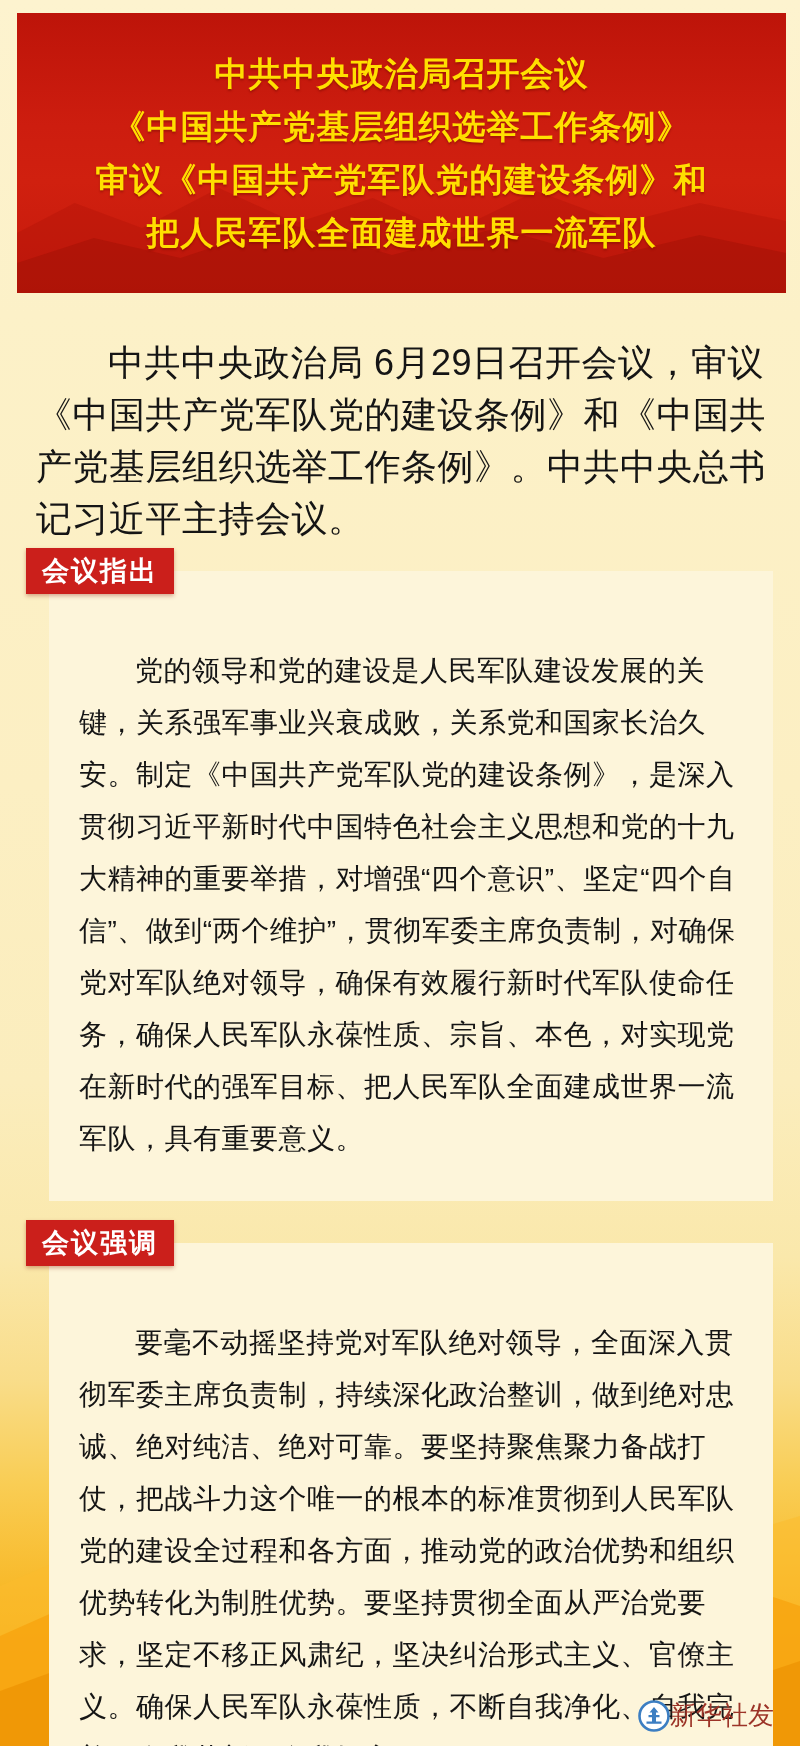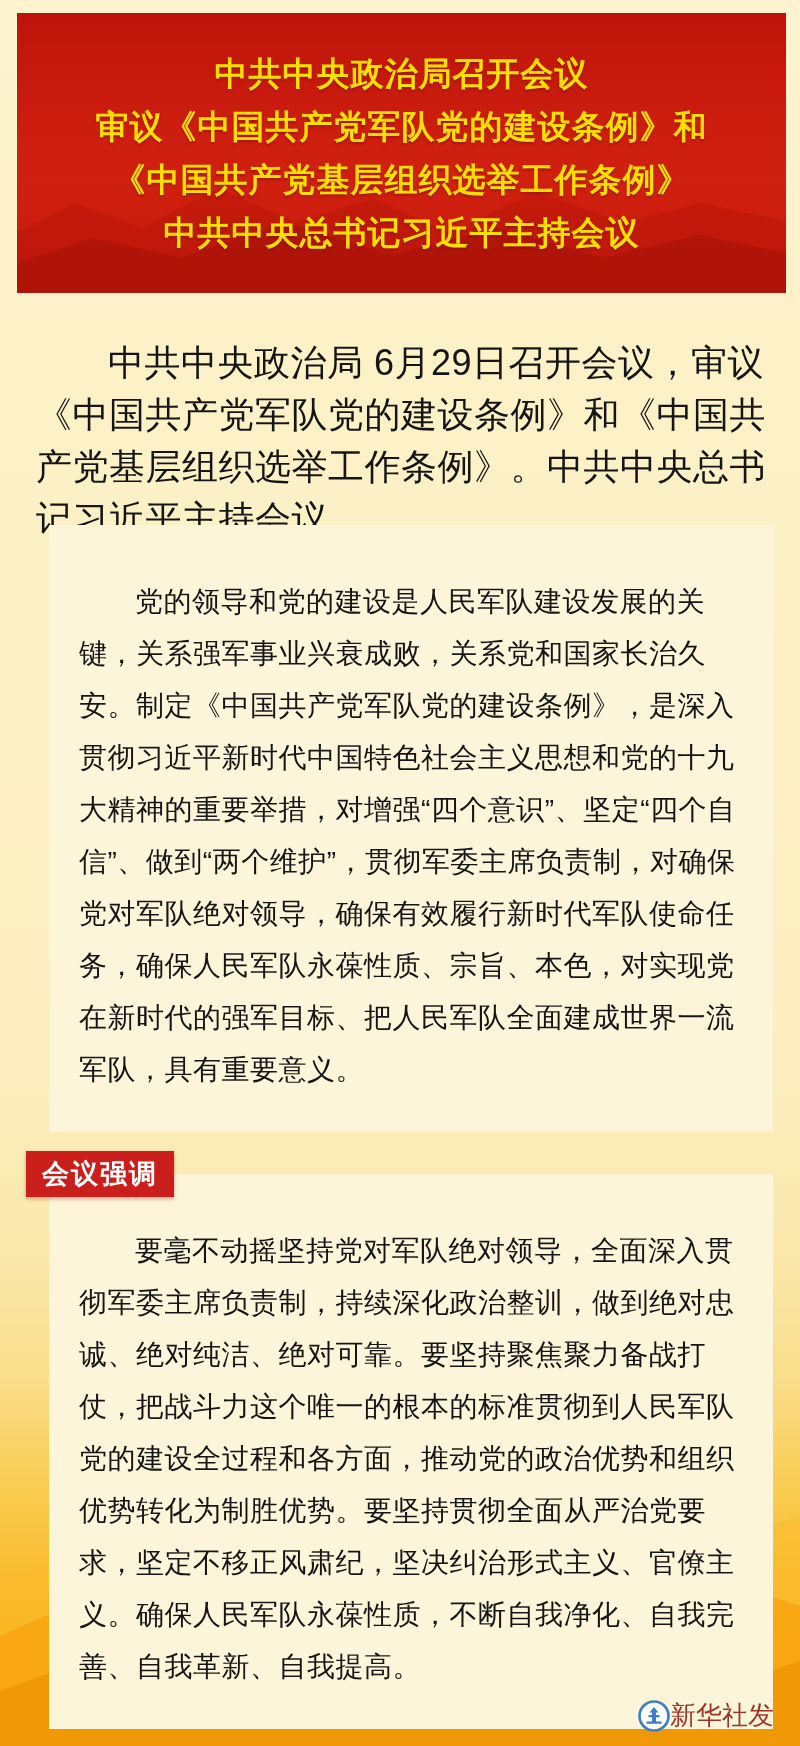--- a/index.html
+++ b/index.html
@@ -44,21 +44,21 @@
     width:148px;height:46px;box-sizing:border-box;
     display:inline-flex;align-items:center;justify-content:center;
     background:#cb1f1b;color:#ffffff;
     font-size:27px;font-weight:bold;letter-spacing:2px;
     box-shadow:0 2px 4px rgba(140,25,8,.35);
   }
   .sec-box{
     position:relative;z-index:1;
     margin:-23px 27px 0 49px;box-sizing:border-box;
     background:#fdf5da;
-    padding:51px 30px 36px 30px;
+    padding:74px 30px 36px 30px;
     font-size:28px;line-height:52px;color:#151515;
     text-indent:2em;letter-spacing:.5px;
   }
   .s1 .sec-box{min-height:404px;}
   .s2 .sec-box{min-height:361px;}
   .credit{
     position:absolute;right:26px;bottom:13px;z-index:2;
     display:flex;align-items:center;gap:0;
     color:#9c3428;font-size:26px;
   }
@@ -81,29 +81,30 @@
 
     <header class="banner">
       <div class="banner-mountains">
         <svg width="100%" height="130" viewBox="0 0 800 130" preserveAspectRatio="none" aria-hidden="true">
           <path d="M0,70 L60,40 130,65 210,25 290,60 370,35 450,70 540,28 630,60 710,40 800,58 L800,130 L0,130 Z" fill="#a81106" opacity="0.30"></path>
           <path d="M0,100 L80,75 170,95 280,60 390,92 500,65 610,95 710,72 800,90 L800,130 L0,130 Z" fill="#8f0d04" opacity="0.30"></path>
         </svg>
       </div>
       <div class="banner-title">
         <div>中共中央政治局召开会议</div>
+        <div>《中国共产党基层组织选举工作条例》</div>
         <div>审议《中国共产党军队党的建设条例》和</div>
-        <div>《中国共产党基层组织选举工作条例》</div>
-        <div>中共中央总书记习近平主持会议</div>
+        <div>把人民军队全面建成世界一流军队</div>
       </div>
     </header>
 
     <p class="intro">中共中央政治局 6月29日召开会议，审议《中国共产党军队党的建设条例》和《中国共产党基层组织选举工作条例》。中共中央总书记习近平主持会议。</p>
 
     <section class="section s1">
+      <div class="sec-label">会议指出</div>
       <div class="sec-box">党的领导和党的建设是人民军队建设发展的关键，关系强军事业兴衰成败，关系党和国家长治久安。制定《中国共产党军队党的建设条例》，是深入贯彻习近平新时代中国特色社会主义思想和党的十九大精神的重要举措，对增强“四个意识”、坚定“四个自信”、做到“两个维护”，贯彻军委主席负责制，对确保党对军队绝对领导，确保有效履行新时代军队使命任务，确保人民军队永葆性质、宗旨、本色，对实现党在新时代的强军目标、把人民军队全面建成世界一流军队，具有重要意义。</div>
     </section>
 
     <section class="section s2">
       <div class="sec-label">会议强调</div>
       <div class="sec-box">要毫不动摇坚持党对军队绝对领导，全面深入贯彻军委主席负责制，持续深化政治整训，做到绝对忠诚、绝对纯洁、绝对可靠。要坚持聚焦聚力备战打仗，把战斗力这个唯一的根本的标准贯彻到人民军队党的建设全过程和各方面，推动党的政治优势和组织优势转化为制胜优势。要坚持贯彻全面从严治党要求，坚定不移正风肃纪，坚决纠治形式主义、官僚主义。确保人民军队永葆性质，不断自我净化、自我完善、自我革新、自我提高。</div>
     </section>
 
   </div>
 

